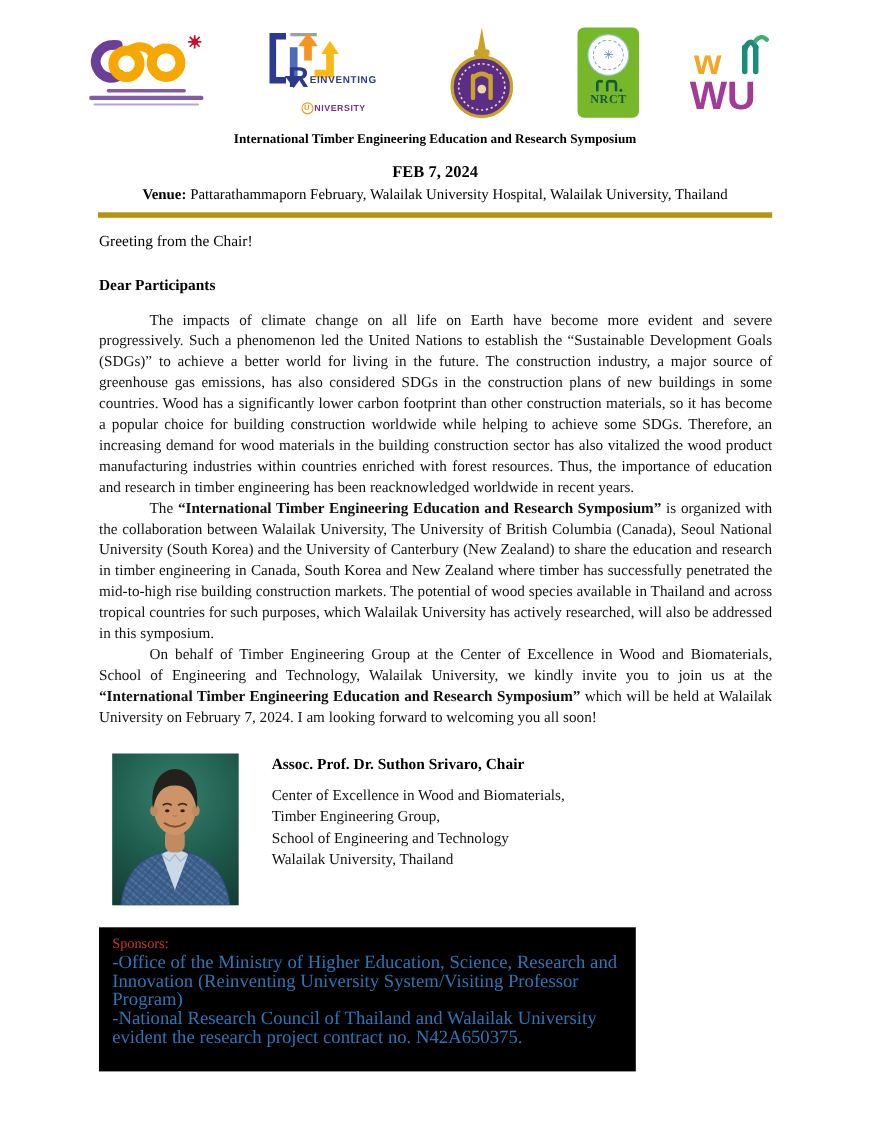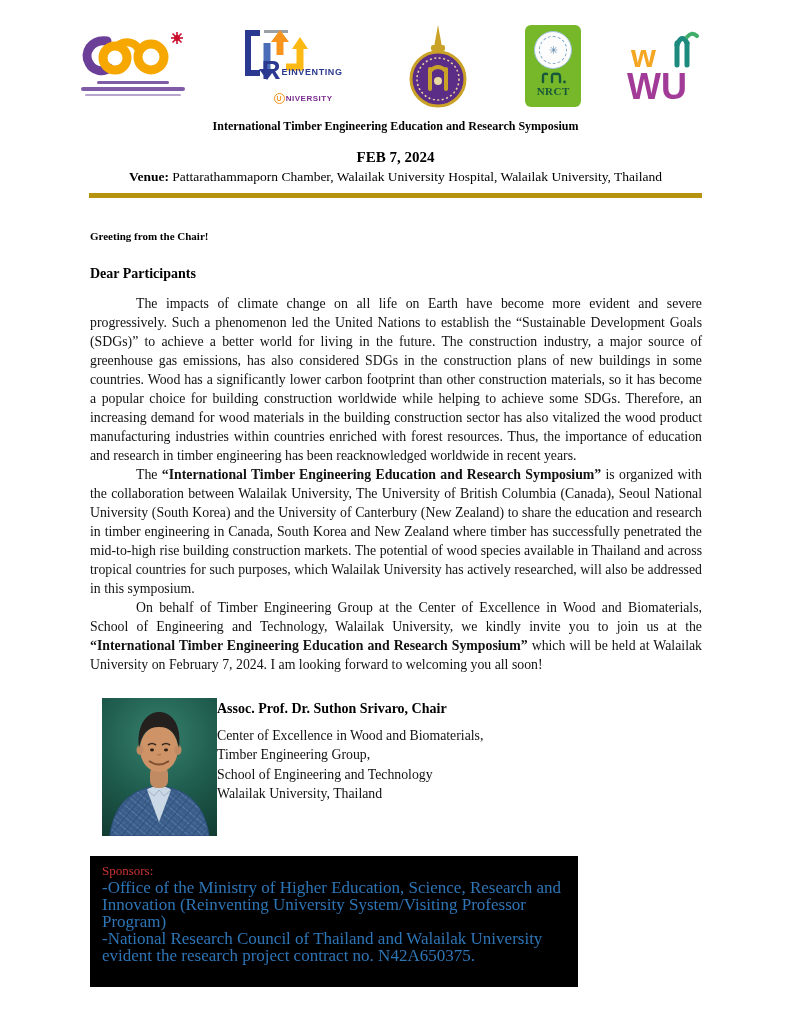--- a/index.html
+++ b/index.html
@@ -74,35 +74,35 @@
   .title {
     margin:6px auto 0 auto; width:600px; text-align:center;
     font-size:12px; font-weight:bold; line-height:27px; color:#000;
   }
   .date { margin-top:9px; text-align:center; font-size:15px; font-weight:bold; color:#000; }
   .venue { margin-top:3px; text-align:center; font-size:13.5px; color:#000; }
   .venue b { font-weight:bold; }
   .gold-rule { margin:8px 89px 0 89px; height:4.5px; background:#b5930e; border:none; }
   
   .content { margin:0 90px; width:612px; }
-  .greeting-h { margin-top:32px; font-size:11px; font-weight:bold; color:#000; }
+  .greeting-h { margin-top:15px; font-size:14px; font-weight:normal; color:#000; }
   .salutation { margin-top:24px; font-size:14px; font-weight:bold; color:#000; }
   .content p {
     margin:0; text-align:justify; text-indent:46px;
     font-size:13.8px; line-height:19px; color:#111;
   }
   .content p.first { margin-top:12px; }
   .content p b { font-weight:bold; }
   
   .signature { display:flex; margin-top:24px; margin-left:12px; }
   .photo {
     width:115px; height:138px; flex:0 0 auto; overflow:hidden;
     background:radial-gradient(circle at 50% 28%, #37806d 0%, #1d5a4b 55%, #123b31 100%);
   }
-  .sig-text { padding-top:3px; }
+  .sig-text { margin-left:30px; padding-top:3px; }
   .sig-name { font-size:14px; font-weight:bold; color:#000; }
   .sig-lines { margin-top:9px; font-size:13.8px; line-height:19.5px; color:#111; }
   
   .sponsors {
     margin:20px 90px 0 90px; width:488px;
     background:#000000; padding:6px 12px 23px 12px;
   }
   .sponsors .sp-head { color:#cc3333; font-size:13px; line-height:17px; }
   .sponsors .sp-item { color:#2e75b6; font-size:17px; line-height:17px; }
 </style>
@@ -185,21 +185,21 @@
         <path d="M56 20 q5 -12 10 -2" fill="none" stroke="#1d8a7e" stroke-width="5" stroke-linecap="round"></path>
         <path d="M66 12 q5 -6 10 -1" fill="none" stroke="#3fae6a" stroke-width="4" stroke-linecap="round"></path>
         <text x="6" y="74" font-family="Liberation Sans, sans-serif" font-weight="bold" font-size="36" fill="#a23b97">WU</text>
       </svg>
     </div>
 
   </header>
 
   <h1 class="title">International Timber Engineering Education and Research Symposium</h1>
   <div class="date">FEB 7, 2024</div>
-  <div class="venue"><b>Venue:</b><span> Pattarathammaporn Chamber, Walailak University Hospital, Walailak University, Thailand</span></div>
+  <div class="venue"><b>Venue:</b><span> Pattarathammaporn February, Walailak University Hospital, Walailak University, Thailand</span></div>
   <div class="gold-rule"></div>
 
   <section class="content">
     <h2 class="greeting-h">Greeting from the Chair!</h2>
     <div class="salutation">Dear Participants</div>
 
     <p class="first">The impacts of climate change on all life on Earth have become more evident and severe progressively. Such a phenomenon led the United Nations to establish the “Sustainable Development Goals (SDGs)” to achieve a better world for living in the future. The construction industry, a major source of greenhouse gas emissions, has also considered SDGs in the construction plans of new buildings in some countries. Wood has a significantly lower carbon footprint than other construction materials, so it has become a popular choice for building construction worldwide while helping to achieve some SDGs. Therefore, an increasing demand for wood materials in the building construction sector has also vitalized the wood product manufacturing industries within countries enriched with forest resources. Thus, the importance of education and research in timber engineering has been reacknowledged worldwide in recent years.</p>
 
     <p><span>The </span><b>“International Timber Engineering Education and Research Symposium”</b><span> is organized with the collaboration between Walailak University, The University of British Columbia (Canada), Seoul National University (South Korea) and the University of Canterbury (New Zealand) to share the education and research in timber engineering in Canada, South Korea and New Zealand where timber has successfully penetrated the mid-to-high rise building construction markets. The potential of wood species available in Thailand and across tropical countries for such purposes, which Walailak University has actively researched, will also be addressed in this symposium.</span></p>
 

